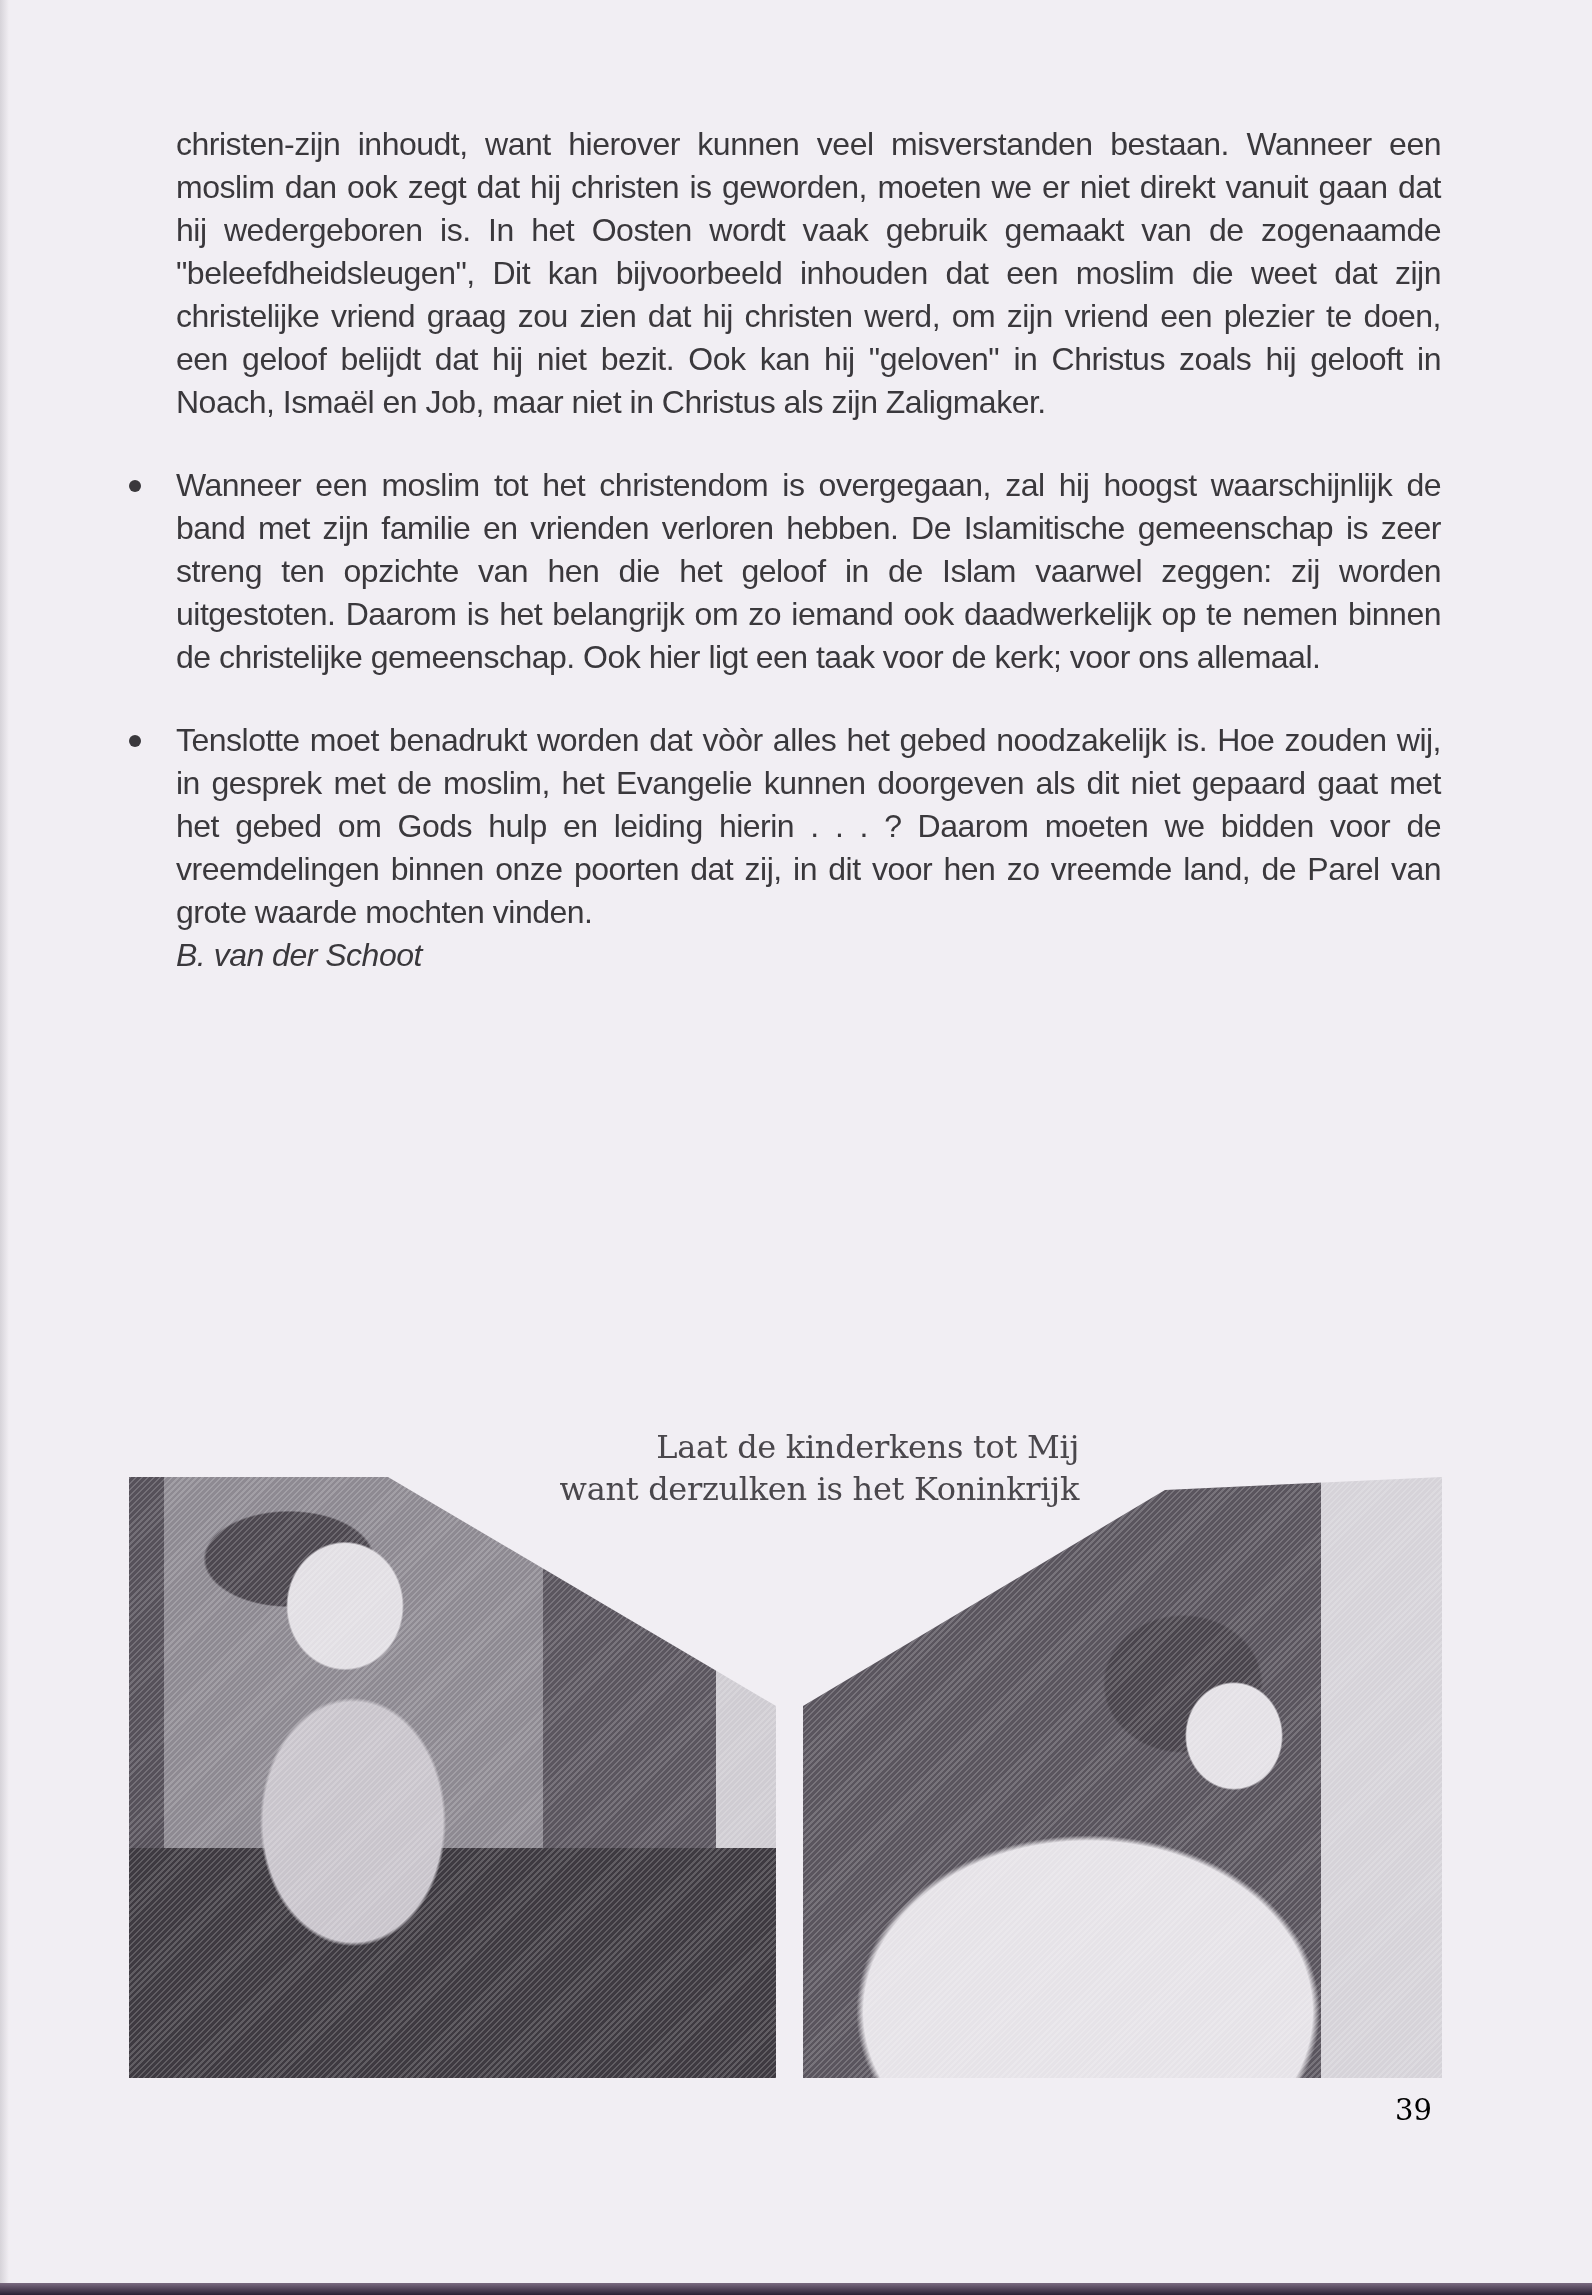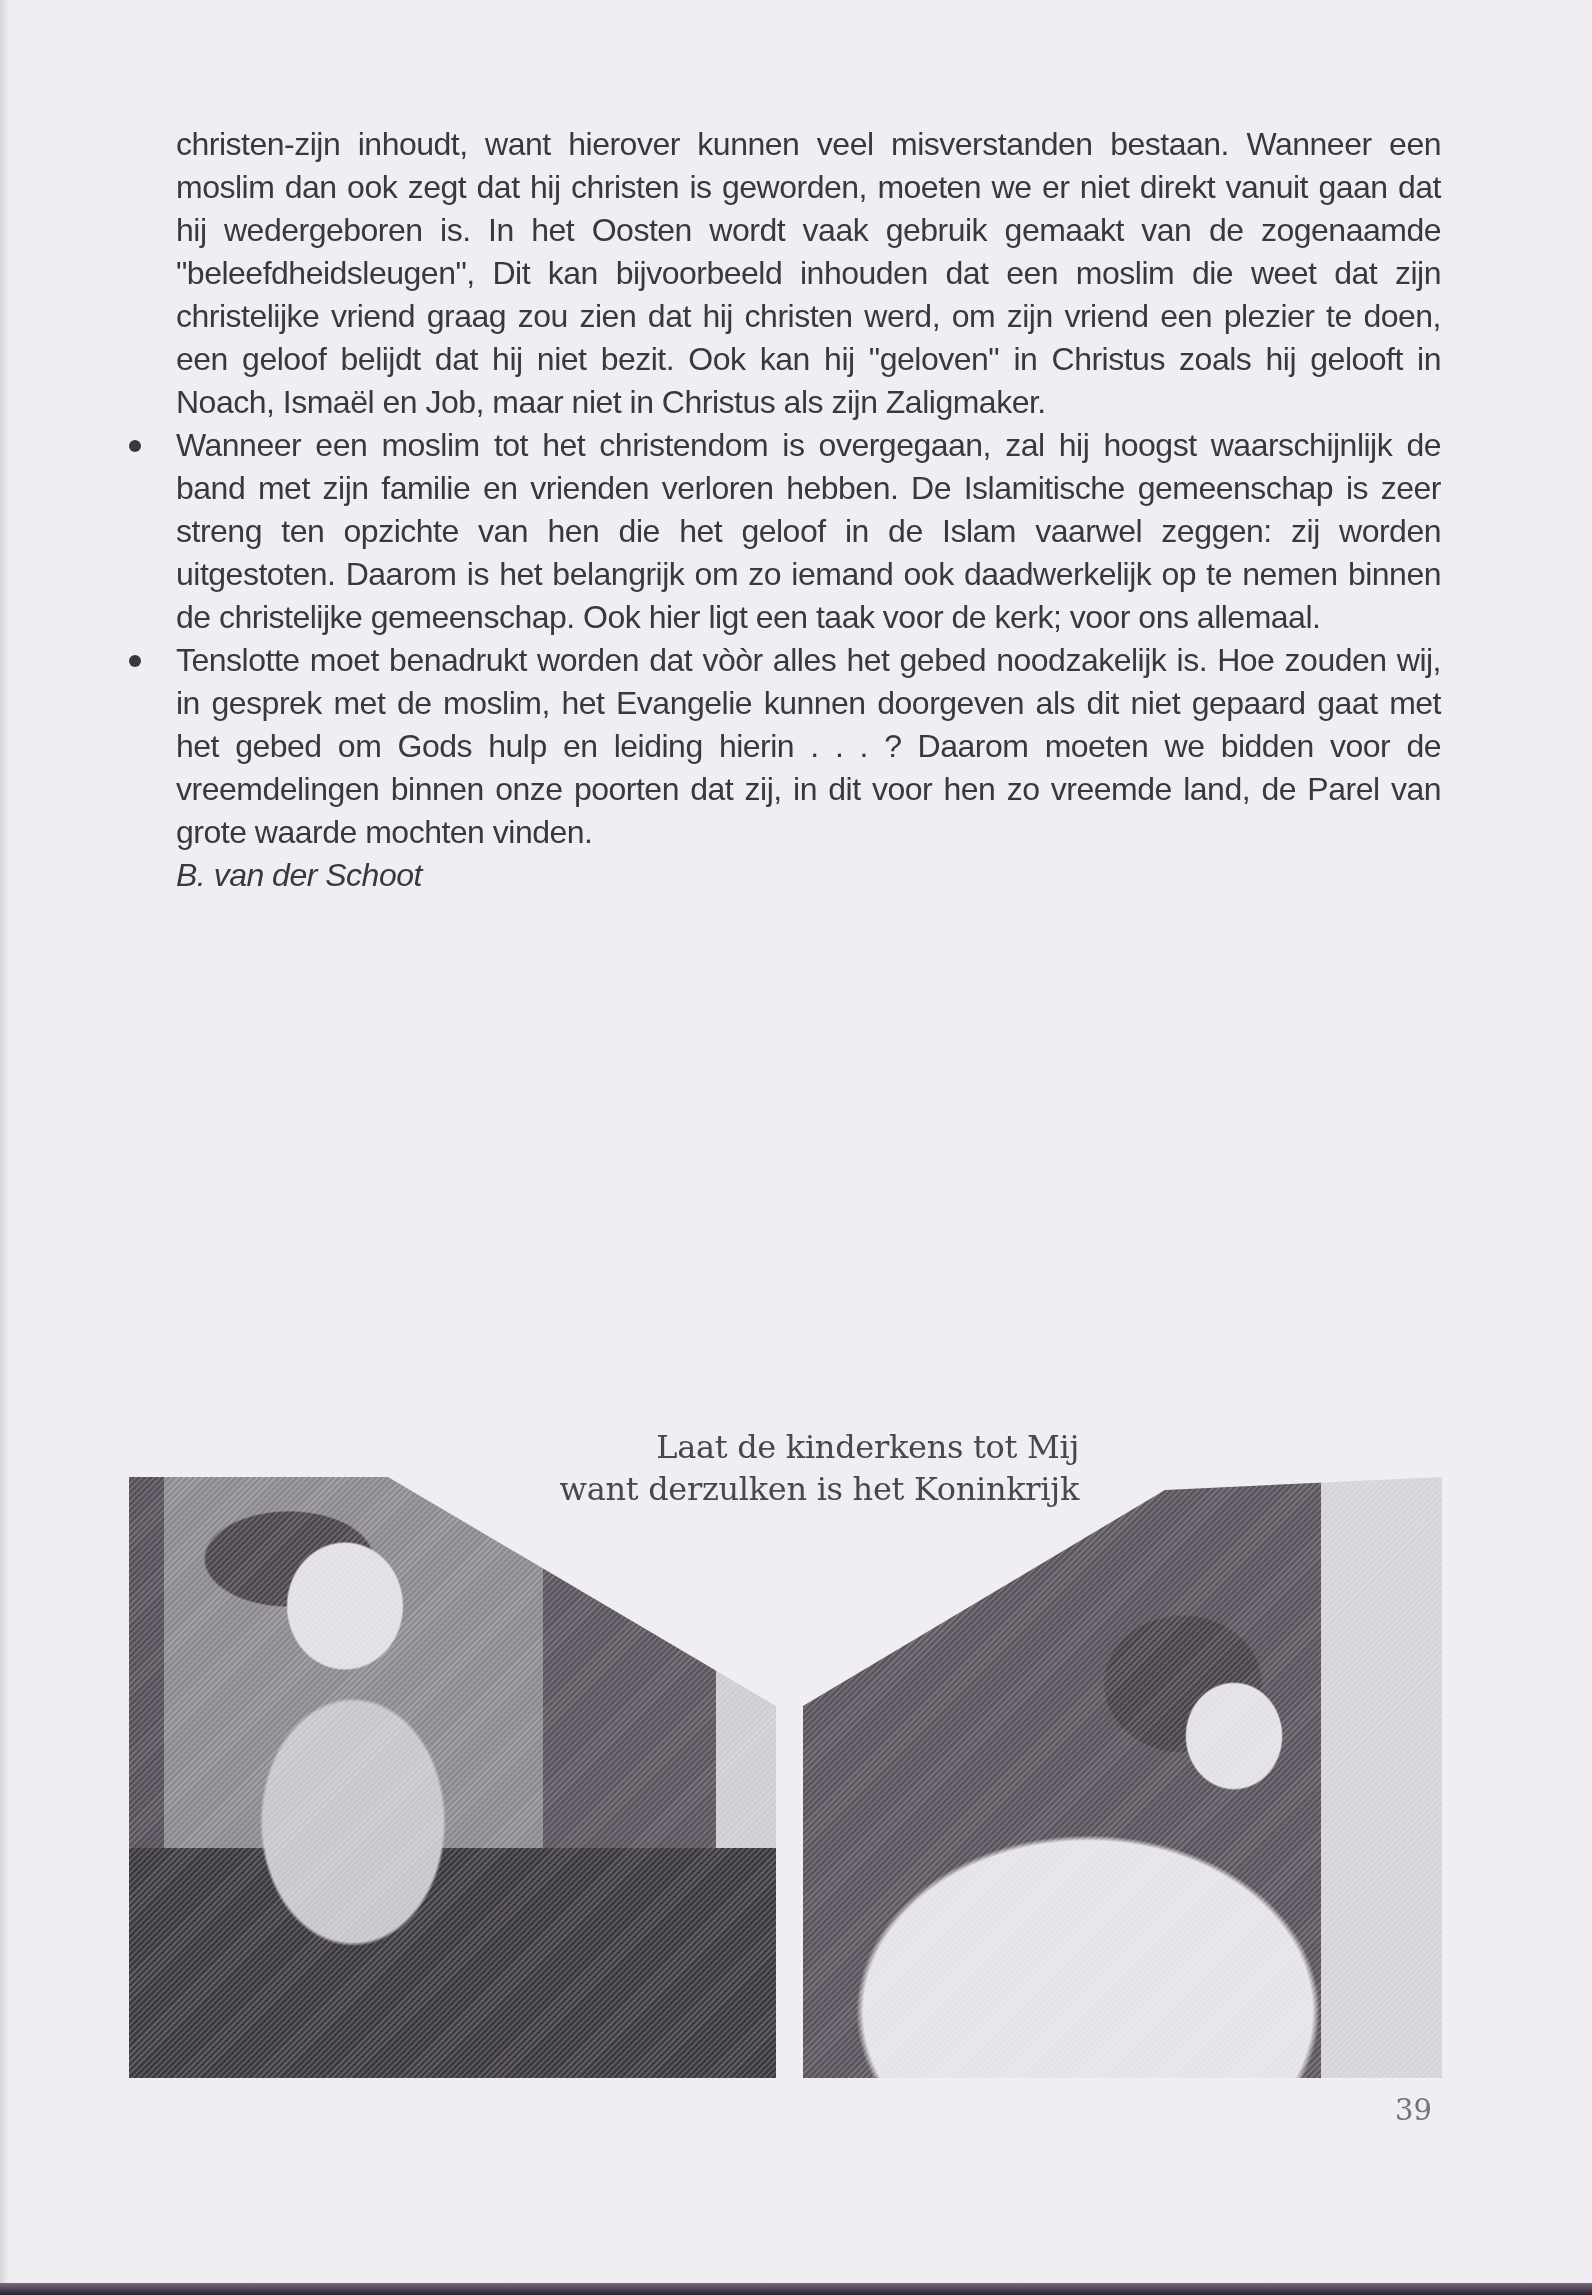--- a/index.html
+++ b/index.html
@@ -16,21 +16,21 @@
   .page-bottom-edge {
     position: absolute; left: 0; bottom: 0; width: 1592px; height: 12px;
     background: linear-gradient(to bottom, #7a6a80, #2a1f33);
   }
   .text-block {
     position: absolute; left: 176px; top: 123px; width: 1265px;
     font-size: 32px; line-height: 43px; letter-spacing: -0.5px;
     text-align: justify;
   }
   .para { margin: 0; }
-  .bullet-item { position: relative; }
+  .bullet-item { position: relative; margin-top: 40px; }
   .bullet {
     position: absolute; left: -47px; top: 16.4px;
     width: 12px; height: 12px; border-radius: 50%; background: #3a383c;
   }
   .signature {
     text-align: left; font-style: italic;
   }
   .caption {
     position: absolute; left: 518px; top: 1426px; width: 561px;
     text-align: right; font-family: "DejaVu Serif", serif;
@@ -55,21 +55,21 @@
     clip-path: polygon(0 229px, 362px 13px, 639px 0, 639px 601px, 0 601px);
     background:
       repeating-linear-gradient(135deg, rgba(255,255,255,0.18) 0 1.7px, rgba(0,0,0,0) 1.7px 4.3px),
       radial-gradient(ellipse 86px 95px at 431px 259px, #e4e1e6 0 55%, transparent 57%),
       radial-gradient(ellipse 129px 112px at 380px 207px, #4a454d 0 60%, transparent 62%),
       radial-gradient(ellipse 362px 276px at 285px 535px, #e6e3e8 0 62%, transparent 64%),
       linear-gradient(90deg, #5a555e 0 518px, #d6d3d9 518px);
   }
   .page-number {
     position: absolute; left: 1395px; top: 2093px;
-    font-family: "DejaVu Serif", serif; font-size: 29px; color: #737373;
+    font-family: "DejaVu Serif", serif; font-size: 29px; color: #000000;
   }
 </style>
 </head>
 <body>
 
 <div class="page-shadow-left"></div>
 
 <div class="text-block">
   <p class="para">christen-zijn inhoudt, want hierover kunnen veel misverstanden bestaan. Wanneer een moslim dan ook zegt dat hij christen is geworden, moeten we er niet direkt vanuit gaan dat hij wedergeboren is. In het Oosten wordt vaak gebruik gemaakt van de zogenaamde "beleefdheidsleugen", Dit kan bijvoorbeeld inhouden dat een moslim die weet dat zijn christelijke vriend graag zou zien dat hij christen werd, om zijn vriend een plezier te doen, een geloof belijdt dat hij niet bezit. Ook kan hij "geloven" in Christus zoals hij gelooft in Noach, Ismaël en Job, maar niet in Christus als zijn Zaligmaker.</p>
   <div class="bullet-item">

